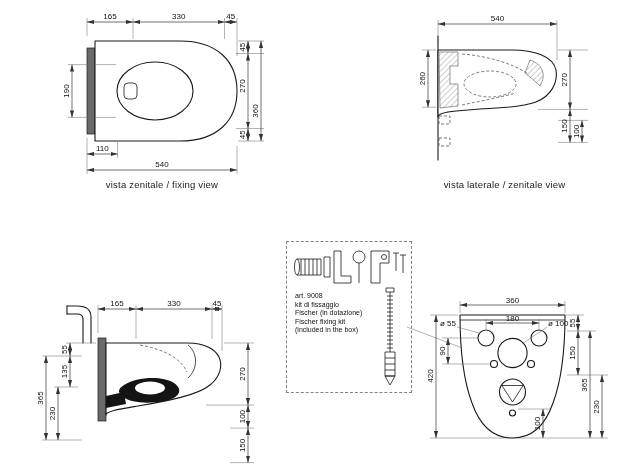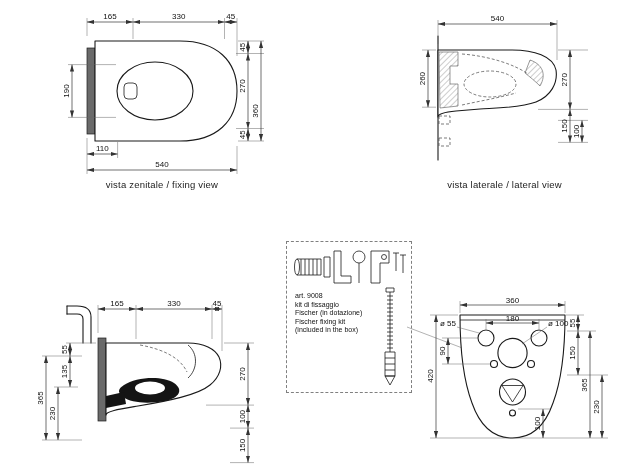--- a/index.html
+++ b/index.html
@@ -96,21 +96,21 @@
     <line class="d" x1="152" y1="101.4" x2="152" y2="134.4" marker-start="url(#ar)" marker-end="url(#ar)"></line>
     <line class="d" x1="164" y1="112.4" x2="164" y2="134.4" marker-start="url(#ar)" marker-end="url(#ar)"></line>
   </g>
   <text x="79.5" y="13" text-anchor="middle">540</text>
   <text x="7" y="70.6" transform="rotate(-90 7 70.6)" text-anchor="middle">260</text>
   <text x="149" y="71.7" transform="rotate(-90 149 71.7)" text-anchor="middle">270</text>
   <text x="149" y="118" transform="rotate(-90 149 118)" text-anchor="middle">150</text>
   <text x="161" y="123.4" transform="rotate(-90 161 123.4)" text-anchor="middle">100</text>
 </svg>
 </section>
-<div class="caption" style="left:417px;top:179px;width:175px;"><span class="b">vista laterale</span><span> / lateral view</span></div>
+<div class="caption" style="left:417px;top:179px;width:175px;"><span class="b">vista laterale</span><span> / zenitale view</span></div>
 
 <section class="view" style="left:38px;top:293px;width:240px;height:173px;">
 <svg width="240" height="173" viewBox="0 0 240 173">
   <g>
     <path class="o" d="M53,50 L53,24 Q53,13 39,13 L29,13"></path>
     <path class="o" d="M45,50 L45,26 Q45,21 39,21 L29,21"></path>
     <line class="o" x1="29" y1="13" x2="29" y2="21"></line>
     <rect class="plate" x="60" y="45" width="8" height="83"></rect>
     <path class="of" d="M68,50 L150,50 C166,50 177,56 181,64 C185,73 182,84 172,92 C160,102 130,108 100,113 C82,116 68,118 68,122 Z"></path>
     <path class="thin" d="M150,52 C160,60 160,76 150,85"></path>

